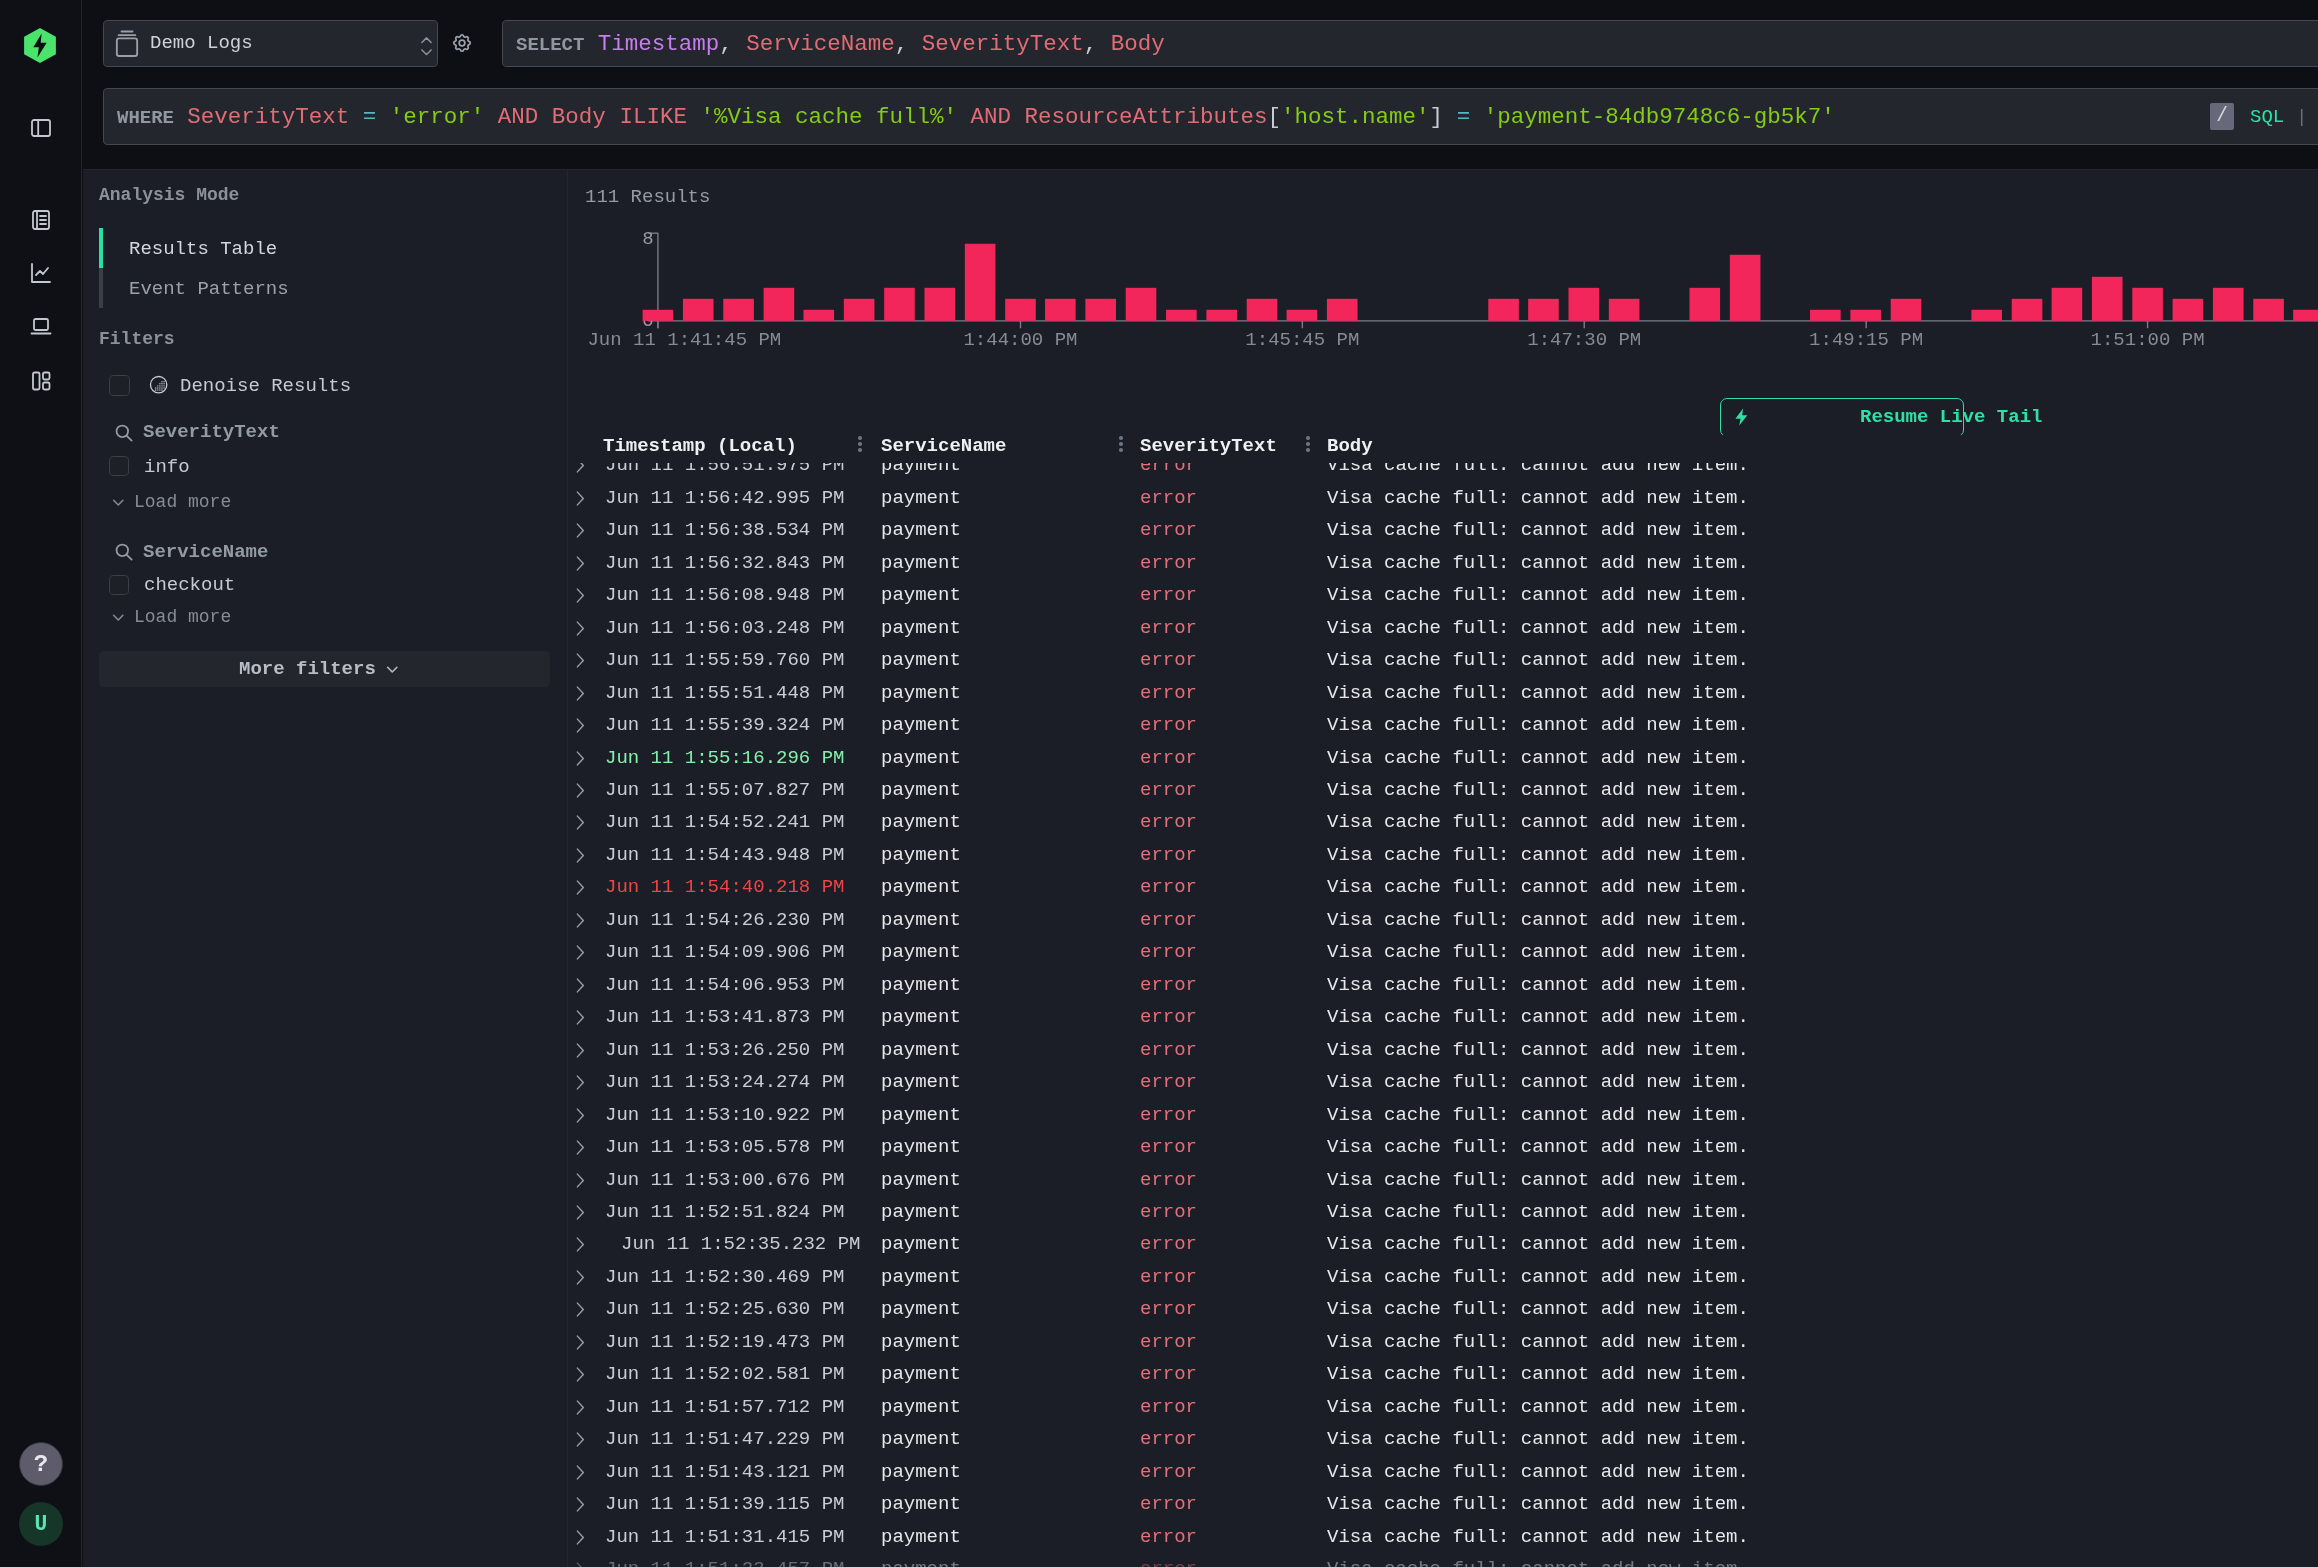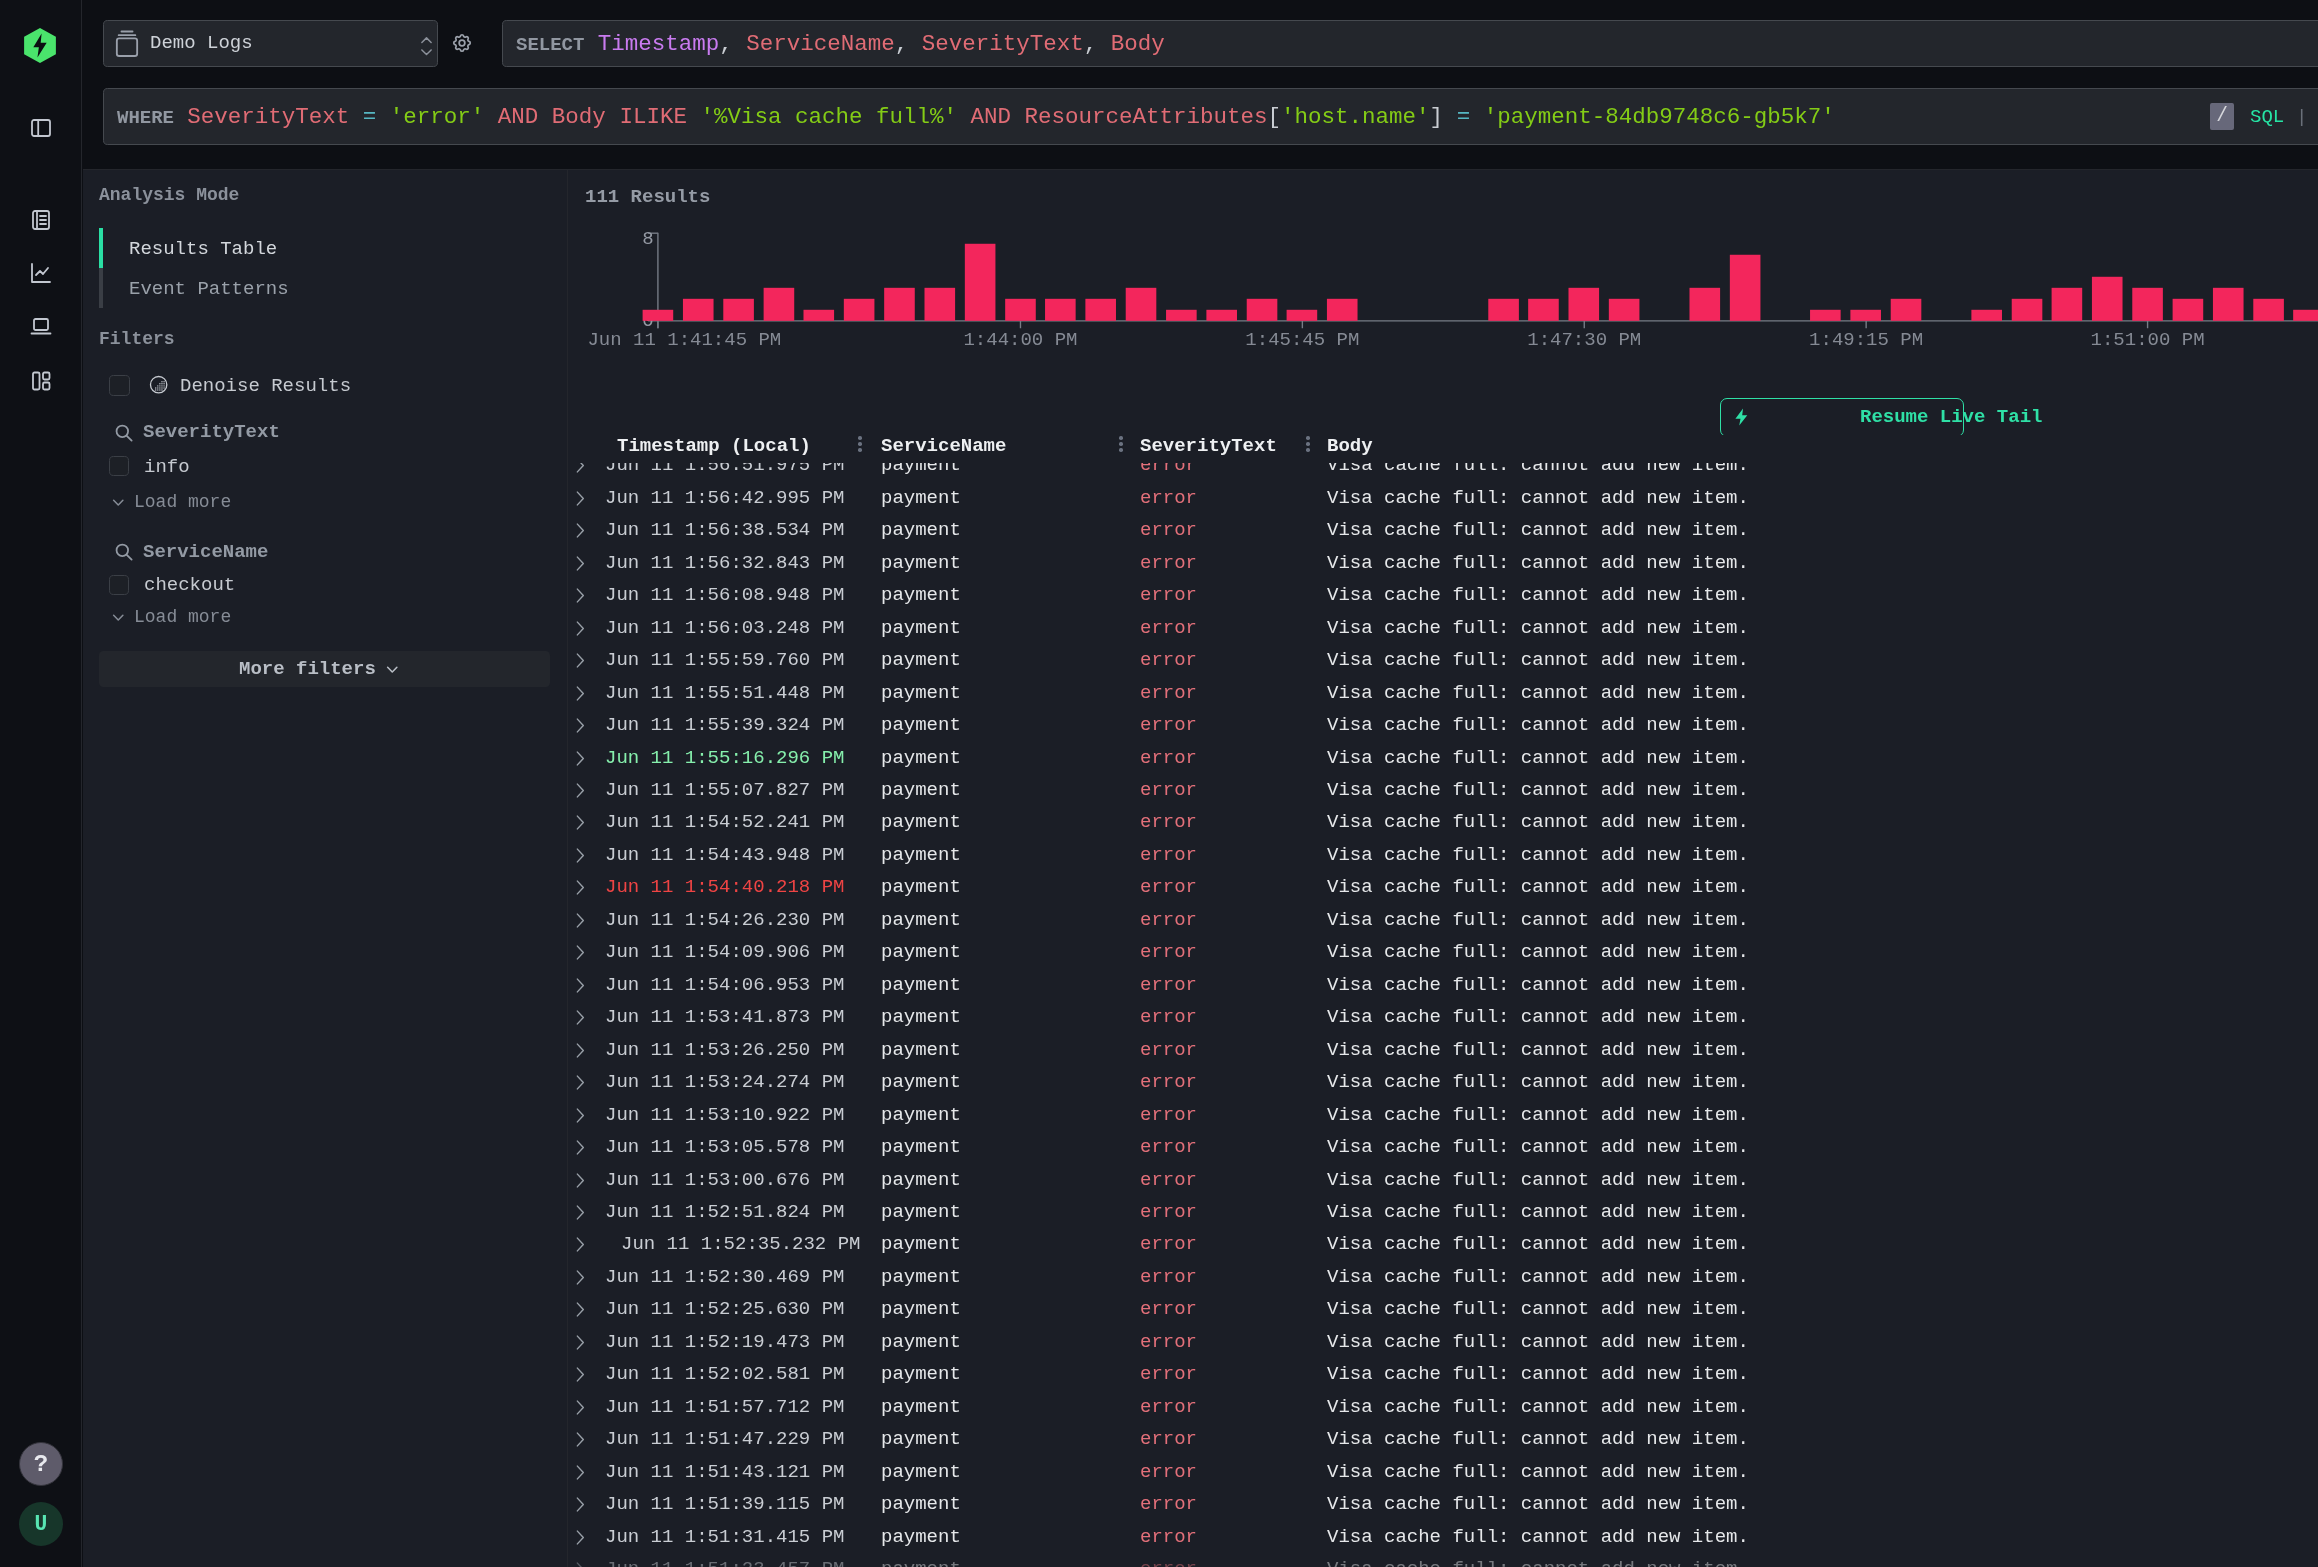--- a/index.html
+++ b/index.html
@@ -134,21 +134,21 @@
 <div class="abs" style="left:144px;top:570px;height:30px;line-height:30px;font-size:19px;color:#c6cad0;font-weight:400;white-space:pre;">checkout</div>
 <svg class="abs" style="left:109px;top:608px" width="18.5" height="18.5" viewBox="0 0 24 24" fill="none" stroke="#868c96" stroke-width="2" stroke-linecap="round" stroke-linejoin="round">
     <path d="m6 9.5 6 6 6-6"></path>
   </svg>
 <div class="abs" style="left:134px;top:603px;height:29px;line-height:29px;font-size:18px;color:#868c96;font-weight:400;white-space:pre;">Load more</div>
 <div class="abs" style="left:99px;top:651px;width:451px;height:36px;background:#23262c;border-radius:4.6px;"></div>
 <div class="abs" style="left:239px;top:654px;height:30px;line-height:30px;font-size:19px;color:#b9bec6;font-weight:700;white-space:pre;">More filters</div>
 <svg class="abs" style="left:383px;top:660px" width="18.5" height="18.5" viewBox="0 0 24 24" fill="none" stroke="#b9bec6" stroke-width="2" stroke-linecap="round" stroke-linejoin="round">
     <path d="m6 9.5 6 6 6-6"></path>
   </svg>
-<div class="abs" style="left:585px;top:182px;height:30px;line-height:30px;font-size:19px;color:#959ba5;font-weight:700;white-space:pre;">111 Results</div>
+<div class="abs" style="left:585px;top:182px;height:30px;line-height:30px;font-size:19px;color:#959ba5;font-weight:400;white-space:pre;">111 Results</div>
 
 <svg class="abs" style="left:568px;top:223px" width="2549" height="153" viewBox="0 0 5496 330">
     <line x1="193" y1="21" x2="193" y2="227" stroke="#777c86" stroke-width="3"></line>
     <line x1="172" y1="22" x2="193" y2="22" stroke="#777c86" stroke-width="3"></line>
     <line x1="172" y1="211" x2="193" y2="211" stroke="#777c86" stroke-width="3"></line>
     <text x="184" y="46" font-size="41" fill="#959aa4" text-anchor="end" font-family="Liberation Mono">8</text>
     <text x="184" y="223" font-size="41" fill="#959aa4" text-anchor="end" font-family="Liberation Mono">0</text>
     <line x1="193" y1="211" x2="5444" y2="211" stroke="#777c86" stroke-width="3"></line>
     <line x1="193" y1="211" x2="193" y2="227" stroke="#777c86" stroke-width="3"></line>
     <line x1="975" y1="211" x2="975" y2="227" stroke="#777c86" stroke-width="3"></line>
@@ -537,21 +537,21 @@
     <div class="row" style="top:1118px;opacity:0.45;">
       <svg class="abs" style="left:6px;top:8px" width="10.7" height="17" viewBox="0 0 12 20" fill="none" stroke="#99a0a8" stroke-width="1.7" stroke-linecap="round" stroke-linejoin="round">
         <path d="M2.5 2.5 9.5 10 2.5 17.5"></path>
       </svg>
       <div class="rowtxt" style="left:36px;color:#c9cdd3;">Jun 11 1:51:23.457 PM</div>
       <div class="rowtxt" style="left:312px;color:#e6e8ea;">payment</div>
       <div class="rowtxt" style="left:571px;color:#e3707a;">error</div>
       <div class="rowtxt" style="left:758px;color:#e6e8ea;">Visa cache full: cannot add new item.</div>
     </div>
 <div class="abs" style="left:0;top:0;width:100%;height:28px;background:#1b1e26;"></div>
-<div class="abs hdr" style="left:48px;top:0px;">Timestamp (Local)</div>
+<div class="abs hdr" style="left:34px;top:0px;">Timestamp (Local)</div>
 <div class="abs hdr" style="left:312px;top:0px;">ServiceName</div>
 <div class="abs hdr" style="left:571px;top:0px;">SeverityText</div>
 <div class="abs hdr" style="left:758px;top:0px;">Body</div>
 </div>
 <div class="dots3" style="left:858px;top:436px;height:16.7px;">
     <i style="top:0px"></i>
     <i style="top:6.2px"></i>
     <i style="top:12.3px"></i>
   </div>
 <div class="dots3" style="left:1119px;top:436px;height:16.7px;">

